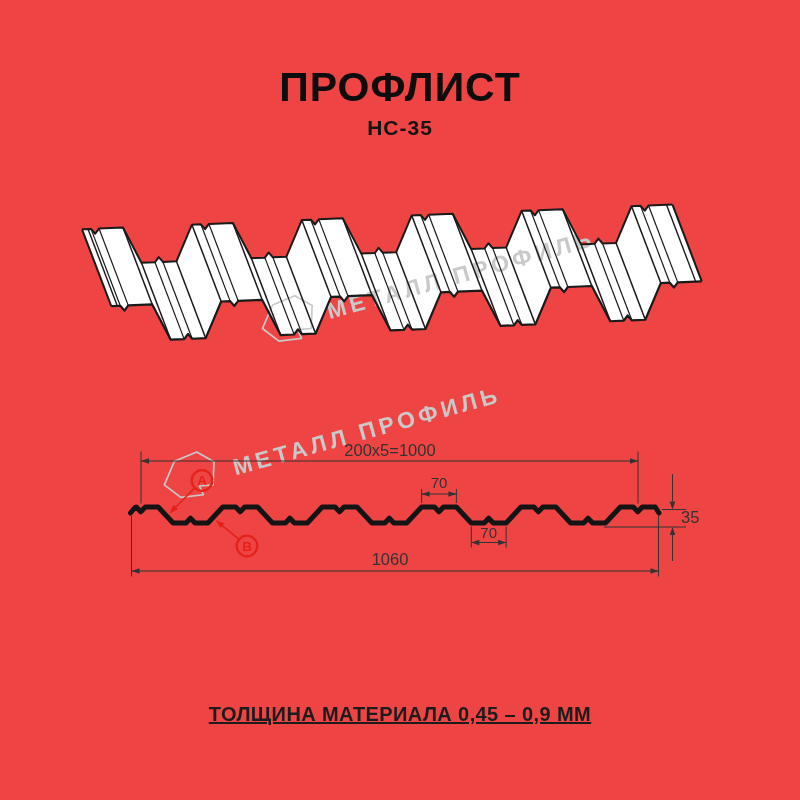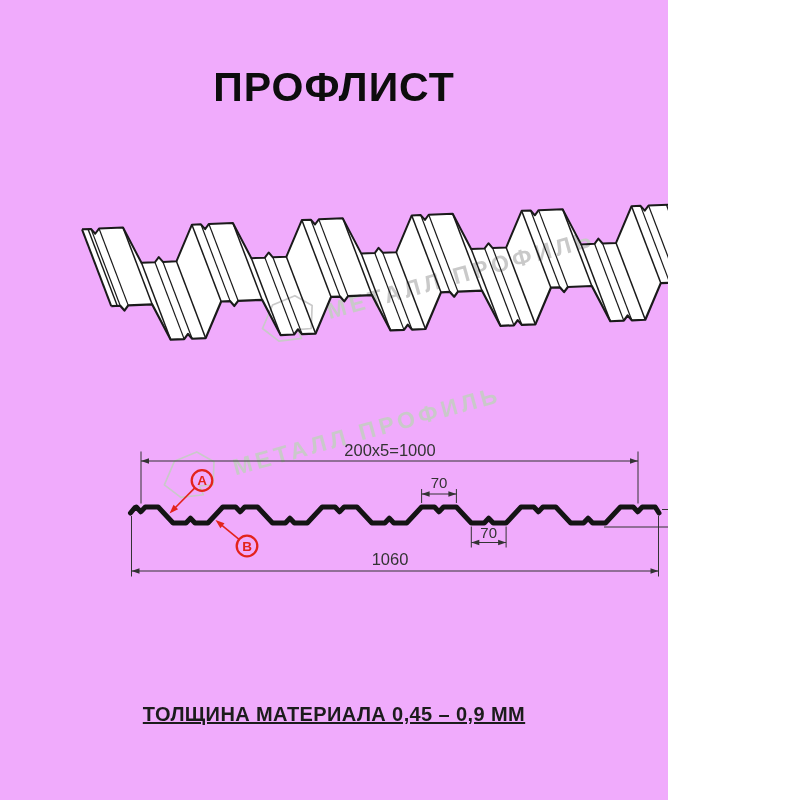--- a/index.html
+++ b/index.html
@@ -1,28 +1,29 @@
 <!DOCTYPE html>
 <html><head>
 <meta charset="utf-8">
 <style>
   html,body{margin:0;padding:0;background:#ffffff;}
-  #page{position:relative;width:668px;height:800px;background:#f0abfc;overflow:hidden;
+  #page{position:relative;width:800px;height:800px;background:#ef4444;overflow:hidden;
         font-family:"Liberation Sans", sans-serif;}
   .center{position:absolute;left:0;right:0;text-align:center;}
   #title{top:64px;font-size:41px;font-weight:800;letter-spacing:1px;color:#0d0d0d;}
   #subtitle{top:116px;font-size:21px;font-weight:600;letter-spacing:1px;color:#141414;}
   #footer-note{top:703px;font-size:20px;font-weight:600;letter-spacing:.4px;color:#1c1c1c;text-decoration:underline;}
   svg{position:absolute;left:0;top:0;}
 </style>
 </head>
 <body>
 
 <div id="page">
   <div id="title" class="center">ПРОФЛИСТ</div>
+  <div id="subtitle" class="center">НС-35</div>
   <svg id="drawing" width="800" height="800" viewBox="0 0 800 800">
       <g transform="translate(166 502) rotate(-15.5)">
         <path d="M3 25 L19 5 L43 2 L57 16 L50 38 L36.5 35.5 L38 45 L15.5 41.5 Z" transform="translate(0 -42)" fill="none" stroke="#c9c9c9" stroke-width="1.7" stroke-linejoin="round"></path>
         <text x="74" y="-7" font-size="23" fill="#c9c9c9" text-anchor="start" font-weight="bold" letter-spacing="4" font-family="&quot;Liberation Sans&quot;,sans-serif">МЕТАЛЛ ПРОФИЛЬ</text>
       </g>
       <g transform="rotate(-2.4 400 270)">
         <path d="M110,294 119,294 123,299 127,294 151,294 168,330 181.5,330 185.5,325 189.5,330 203,330 220,294 229,294 233,299 237,294 261,294 278,330 291.5,330 295.5,325 299.5,330 313,330 330,294 339,294 343,299 347,294 371,294 388,330 401.5,330 405.5,325 409.5,330 423,330 440,294 449,294 453,299 457,294 481,294 498,330 511.5,330 515.5,325 519.5,330 533,330 550,294 559,294 563,299 567,294 591,294 608,330 621.5,330 625.5,325 629.5,330 643,330 660,294 669,294 673,299 677,294 701,294 L675,216 651,216 647,221 643,216 634,216 617,252 603.5,252 599.5,247 595.5,252 582,252 565,216 541,216 537,221 533,216 524,216 507,252 493.5,252 489.5,247 485.5,252 472,252 455,216 431,216 427,221 423,216 414,216 397,252 383.5,252 379.5,247 375.5,252 362,252 345,216 321,216 317,221 313,216 304,216 287,252 273.5,252 269.5,247 265.5,252 252,252 235,216 211,216 207,221 203,216 194,216 177,252 163.5,252 159.5,247 155.5,252 142,252 125,216 101,216 97,221 93,216 84,216 Z" fill="#ffffff" stroke="none"></path>
       </g>
       <g transform="translate(262 338) rotate(-15.5)">
         <path d="M3 25 L19 5 L43 2 L57 16 L50 38 L36.5 35.5 L38 45 L15.5 41.5 Z" transform="translate(0 -34)" fill="none" stroke="#c9c9c9" stroke-width="1.7" stroke-linejoin="round"></path>

